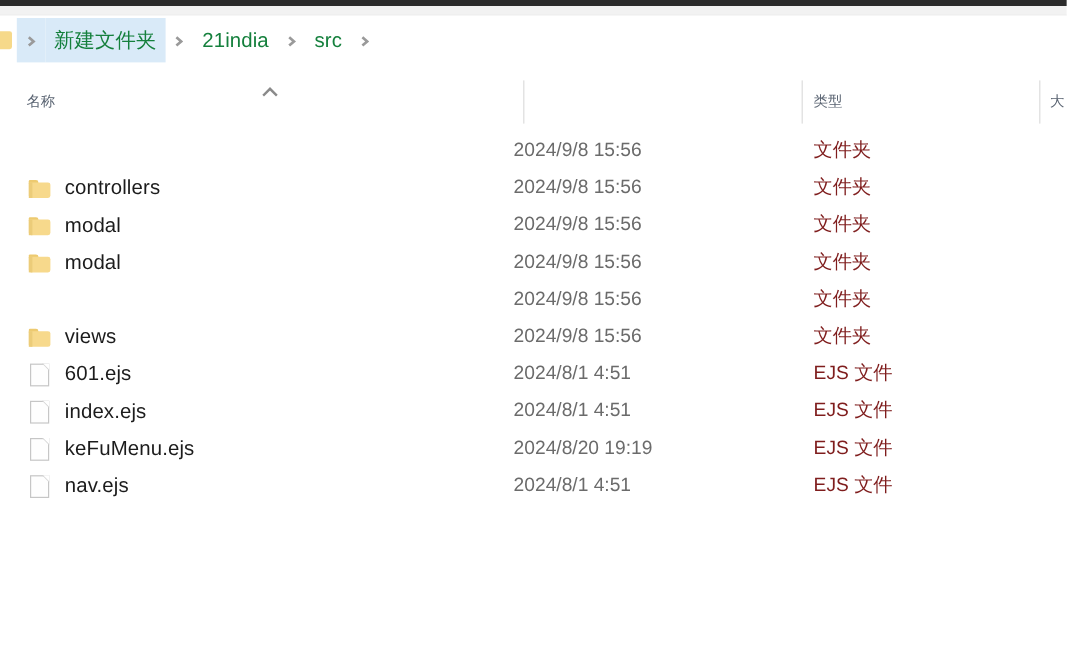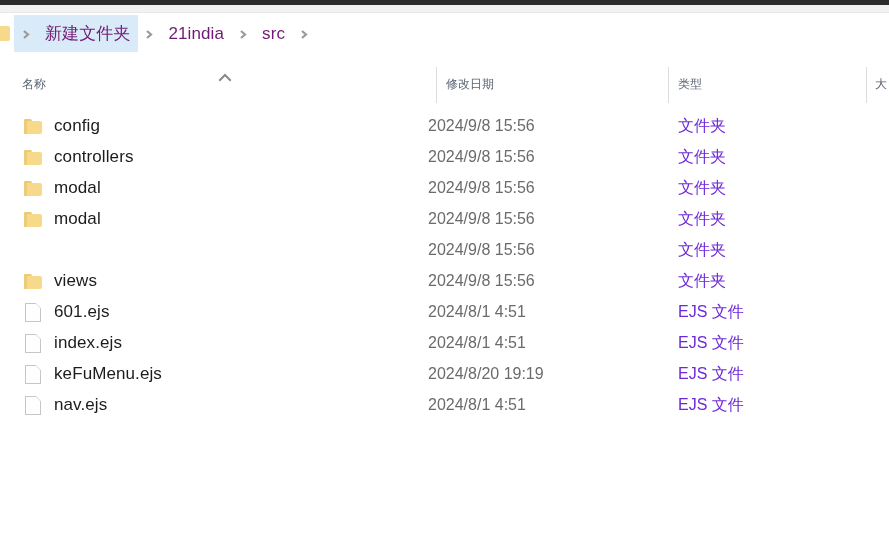--- a/index.html
+++ b/index.html
@@ -76,21 +76,21 @@
     line-height: 41px;
     font-weight: bold;
   }
   .crumb-sep svg { vertical-align: middle; }
   .crumb-item {
     flex: 0 0 auto;
     height: 37px;
     line-height: 37px;
     padding: 0 7px;
     font-size: 17px;
-    color: #701a75;
+    color: #15803d;
     letter-spacing: 0.1px;
   }
   .crumb-item.highlight {
     background: #d9eaf8;
   }
   .crumb-sep.highlight {
     background: #d9eaf8;
     height: 37px;
     line-height: 37px;
   }
@@ -166,21 +166,21 @@
     font-size: 16px;
     color: #6b6b6b;
     white-space: nowrap;
   }
   .cell-type {
     position: absolute;
     left: 678px; top: 0;
     height: 31px;
     line-height: 31px;
     font-size: 16px;
-    color: #6d28d9;
+    color: #7f1d1d;
     white-space: nowrap;
   }
 
   
   .folder-icon {
     position: absolute;
     left: 2px; top: 4px;
     width: 18px; height: 15px;
   }
   .folder-icon .tab {
@@ -294,99 +294,88 @@
 <div class="colheaders">
   <div class="colhead" style="left:22px; width:200px;">名称</div>
 
   <div class="sort-chevron" style="left:218px;">
     <svg width="14" height="9" viewBox="0 0 14 9">
       <polyline points="2,7 7,2 12,7" fill="none" stroke="#8a8a8a" stroke-width="2" stroke-linecap="square"></polyline>
     </svg>
   </div>
 
   <div class="colhead-divider" style="left:436px;"></div>
-  <div class="colhead" style="left:446px; width:210px;">修改日期</div>
 
   <div class="colhead-divider" style="left:668px;"></div>
   <div class="colhead" style="left:678px; width:180px;">类型</div>
 
   <div class="colhead-divider" style="left:866px;"></div>
   <div class="colhead" style="left:875px; width:24px;">大</div>
 </div>
 
 <div class="filelist" id="fileList">
+    <div class="row">
+      <div class="cell-date">2024/9/8 15:56</div>
+      <div class="cell-type">文件夹</div>
+    </div>
     <div class="row">
       <div class="cell-name">
         <span class="icon-slot">
           <span class="folder-icon">
             <span class="tab"></span>
             <span class="body"></span>
             <span class="fold"></span>
           </span>
         </span>
-        <span class="name-text">config</span>
+        <span class="name-text">controllers</span>
       </div>
       <div class="cell-date">2024/9/8 15:56</div>
       <div class="cell-type">文件夹</div>
     </div>
     <div class="row">
       <div class="cell-name">
         <span class="icon-slot">
           <span class="folder-icon">
             <span class="tab"></span>
             <span class="body"></span>
             <span class="fold"></span>
           </span>
         </span>
-        <span class="name-text">controllers</span>
+        <span class="name-text">modal</span>
       </div>
       <div class="cell-date">2024/9/8 15:56</div>
       <div class="cell-type">文件夹</div>
     </div>
     <div class="row">
       <div class="cell-name">
         <span class="icon-slot">
           <span class="folder-icon">
             <span class="tab"></span>
             <span class="body"></span>
             <span class="fold"></span>
           </span>
         </span>
         <span class="name-text">modal</span>
       </div>
       <div class="cell-date">2024/9/8 15:56</div>
       <div class="cell-type">文件夹</div>
     </div>
     <div class="row">
+      <div class="cell-date">2024/9/8 15:56</div>
+      <div class="cell-type">文件夹</div>
+    </div>
+    <div class="row">
       <div class="cell-name">
         <span class="icon-slot">
           <span class="folder-icon">
             <span class="tab"></span>
             <span class="body"></span>
             <span class="fold"></span>
           </span>
         </span>
-        <span class="name-text">modal</span>
-      </div>
-      <div class="cell-date">2024/9/8 15:56</div>
-      <div class="cell-type">文件夹</div>
-    </div>
-    <div class="row">
-      <div class="cell-date">2024/9/8 15:56</div>
-      <div class="cell-type">文件夹</div>
-    </div>
-    <div class="row">
-      <div class="cell-name">
-        <span class="icon-slot">
-          <span class="folder-icon">
-            <span class="tab"></span>
-            <span class="body"></span>
-            <span class="fold"></span>
-          </span>
-        </span>
         <span class="name-text">views</span>
       </div>
       <div class="cell-date">2024/9/8 15:56</div>
       <div class="cell-type">文件夹</div>
     </div>
     <div class="row">
       <div class="cell-name">
         <span class="icon-slot">
           <span class="doc-icon">
             <span class="corner"></span>

